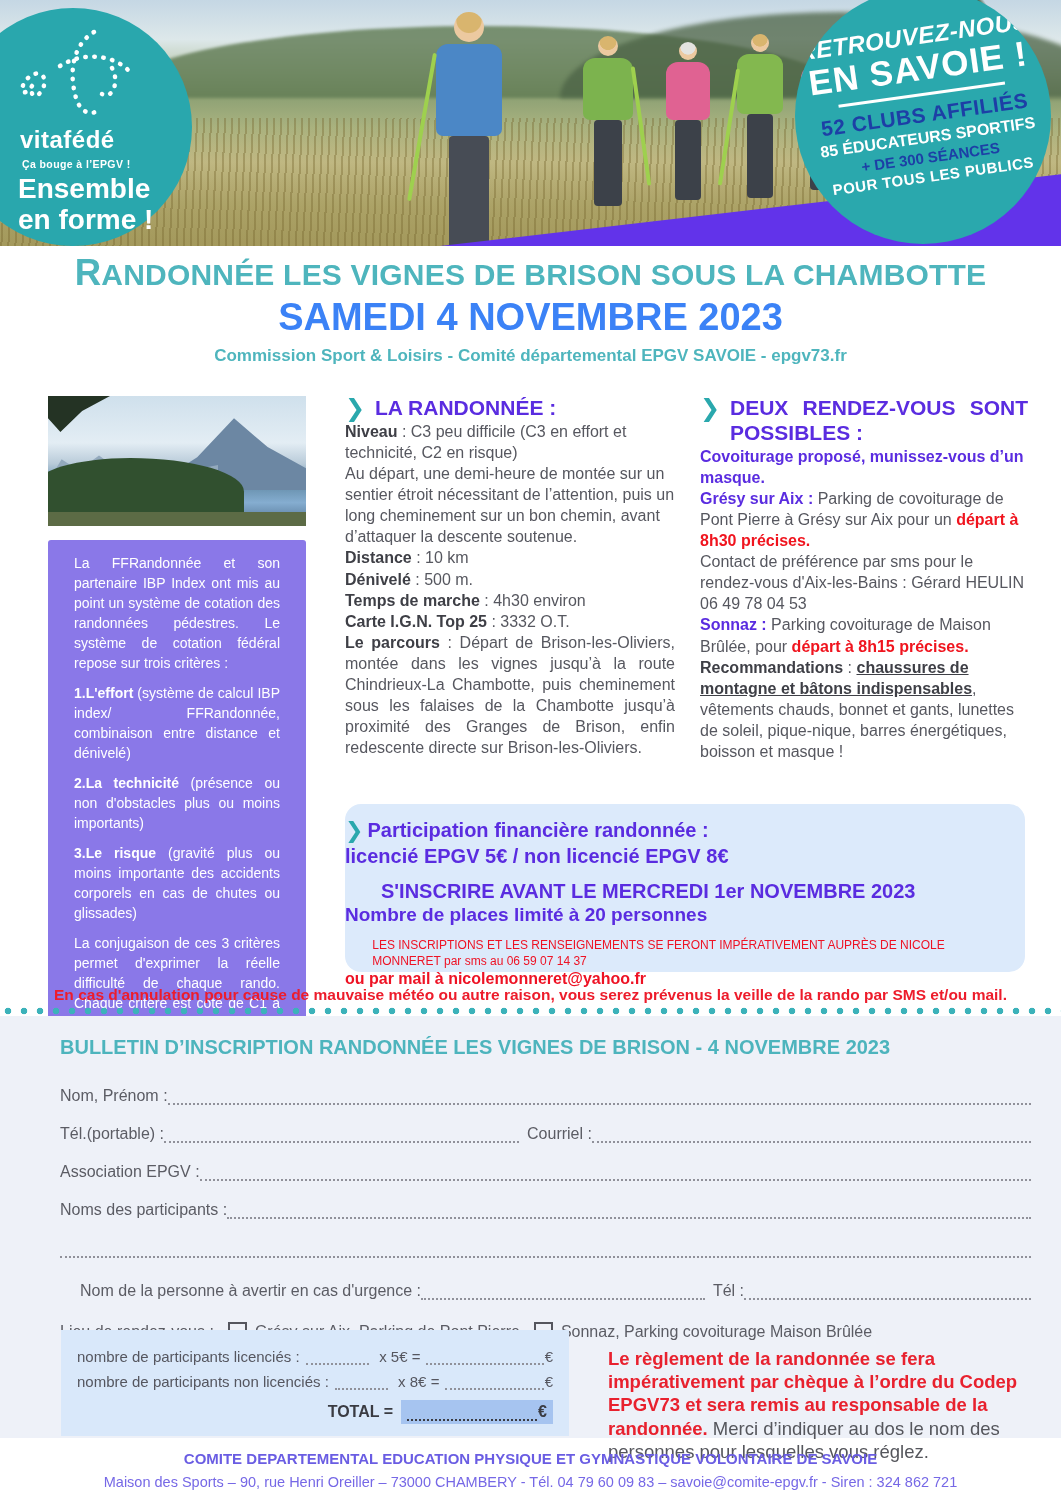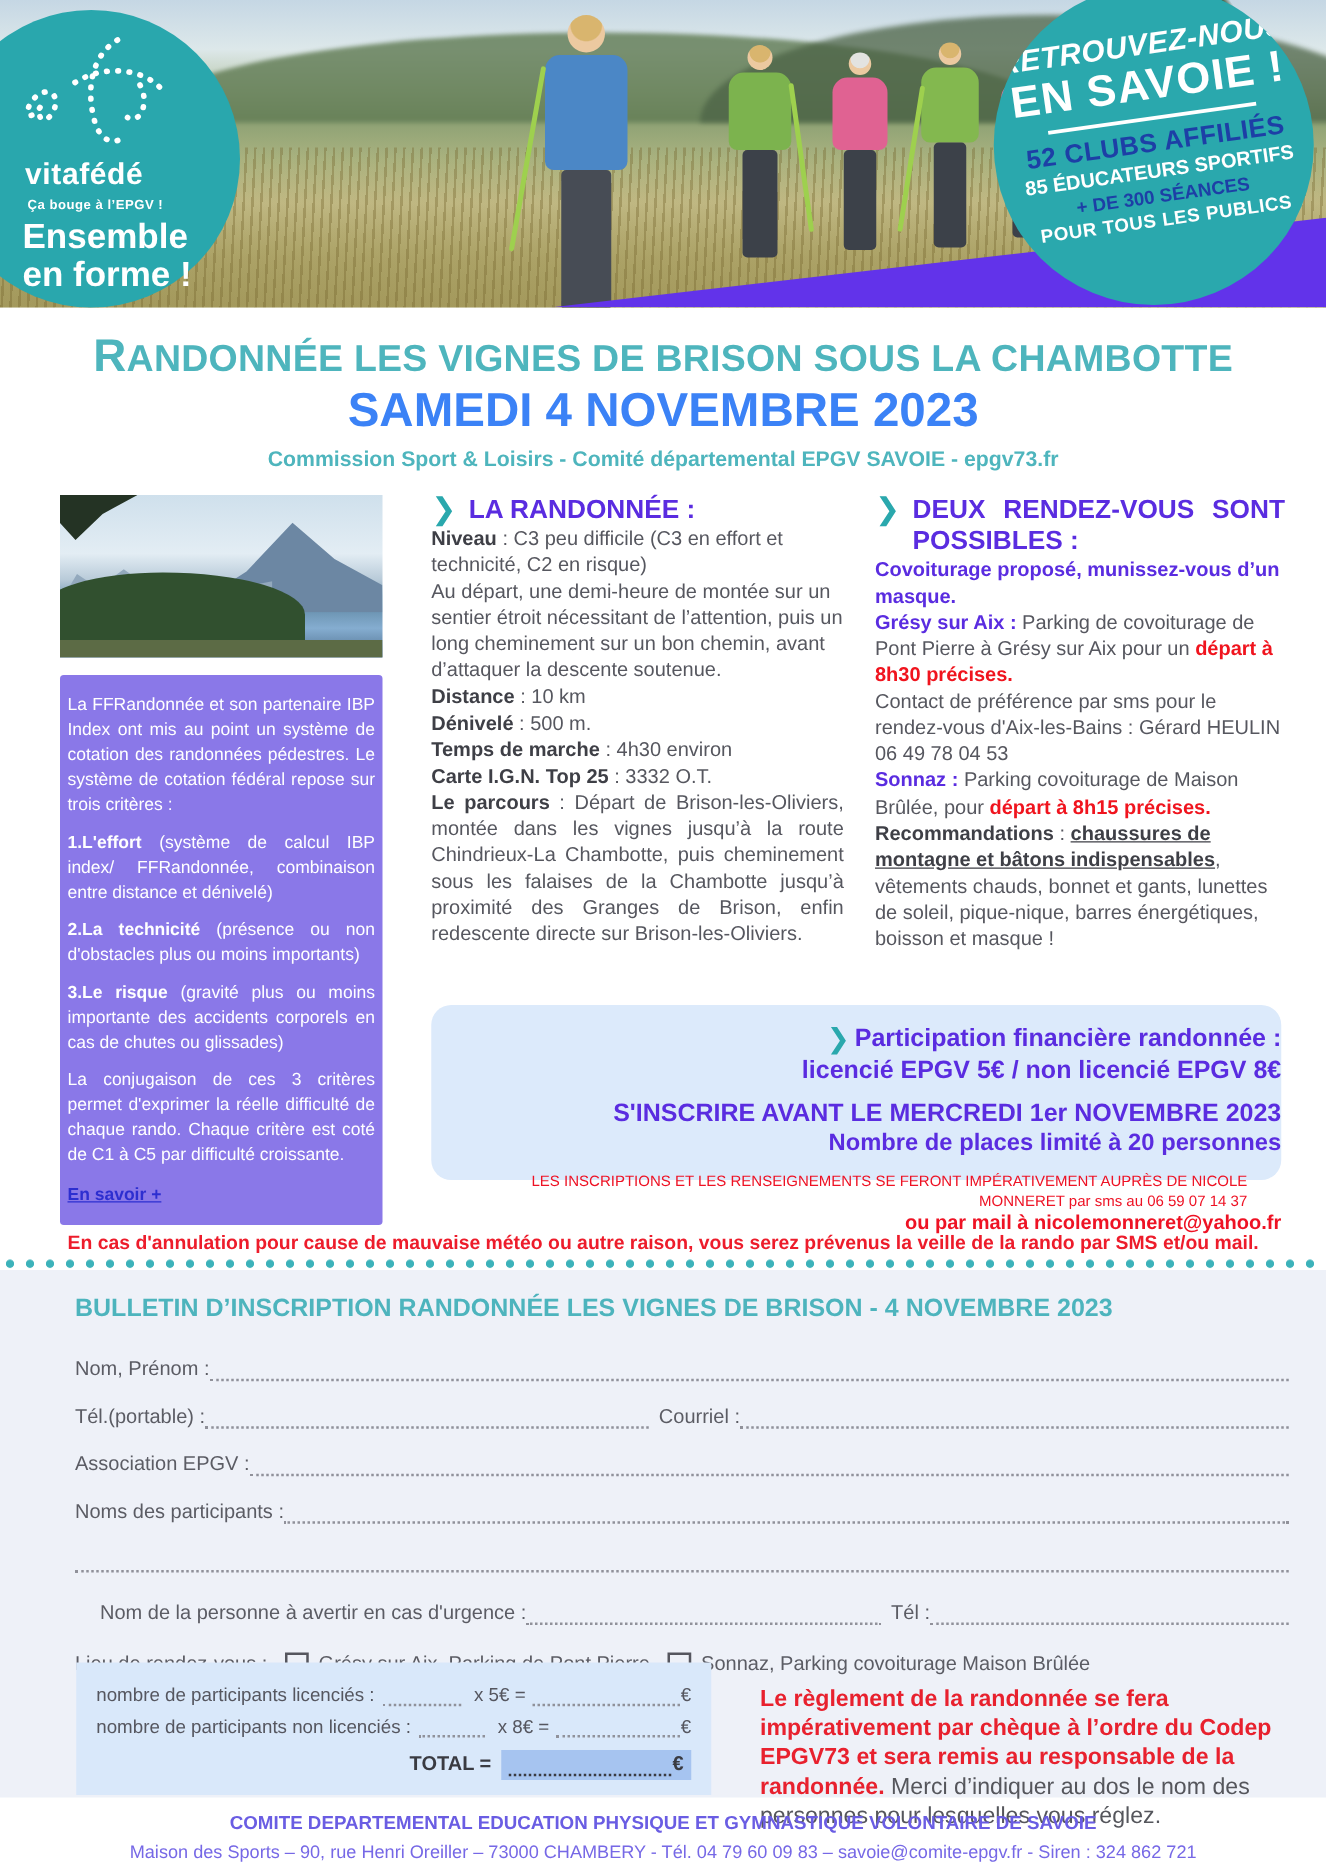--- a/index.html
+++ b/index.html
@@ -43,21 +43,21 @@
   #badge-inner{position:absolute;left:0;top:34px;width:100%;transform:rotate(-8deg);text-align:center;}
   .badge-l1{color:#fff;font-style:italic;font-weight:800;font-size:24px;letter-spacing:.5px;}
   .badge-l2{color:#fff;font-weight:900;font-size:35px;letter-spacing:1px;margin-top:-2px;}
   .badge-rule{width:168px;height:3px;background:#fff;margin:5px auto 7px;}
   .badge-l3{color:#1d3fa6;font-weight:800;font-size:21px;letter-spacing:.5px;}
   .badge-l4{color:#fff;font-weight:800;font-size:16px;margin-top:2px;}
   .badge-l5{color:#1d3fa6;font-weight:800;font-size:15px;margin-top:2px;}
   .badge-l6{color:#fff;font-weight:800;font-size:15px;margin-top:2px;letter-spacing:.5px;}
 
   
-  #title-block{position:absolute;left:0;top:252px;width:1061px;text-align:center;margin-top:12px;}
+  #title-block{position:absolute;left:0;top:252px;width:1061px;text-align:center;}
   .title-l1{color:#4eb5bd;font-weight:800;font-size:30px;letter-spacing:.2px;margin:0;}
   .title-l1::first-letter{font-size:1.22em;}
   .title-l2{color:#3b82f6;font-weight:800;font-size:38px;margin:2px 0 0;}
   .title-sub{color:#4eb5bd;font-weight:700;font-size:17px;margin:7px 0 0;}
 
   
   #col-left{position:absolute;left:48px;top:396px;width:258px;}
   #col-mid{position:absolute;left:345px;top:396px;width:330px;}
   #col-right{position:absolute;left:700px;top:396px;width:328px;}
 
@@ -79,30 +79,30 @@
   .mtn1{position:absolute;left:0;top:48px;width:170px;height:38px;background:#93a9bd;
     clip-path:polygon(0 100%,8% 40%,18% 70%,30% 30%,44% 75%,58% 45%,72% 80%,100% 55%,100% 100%);}
   .mtn2{position:absolute;right:0;top:16px;width:160px;height:78px;background:#6c87a3;
     clip-path:polygon(0 100%,32% 58%,55% 8%,76% 45%,100% 72%,100% 100%);}
   .shore{position:absolute;left:66px;top:92px;width:120px;height:7px;background:rgba(255,255,255,.75);border-radius:50%;filter:blur(1px);}
   .fg-hill{position:absolute;left:-14px;bottom:6px;width:210px;height:62px;background:#31502f;border-radius:55% 65% 0 0;}
   .fg-grass{position:absolute;left:0;bottom:0;width:100%;height:14px;background:#5c6b45;}
   .branch{position:absolute;left:0;top:0;width:62px;height:36px;background:#243324;clip-path:polygon(0 0,100% 0,55% 42%,20% 100%,0 62%);}
 
   
-  #cotation-box{margin-top:14px;background:#8a78e8;color:#fff;padding:13px 6px 15px;border-radius:3px;font-size:14px;line-height:1.43;}
+  #cotation-box{margin-top:14px;background:#8a78e8;color:#fff;padding:13px 26px 15px;border-radius:3px;font-size:14px;line-height:1.43;}
   #cotation-box p{margin:0 0 10px;text-align:justify;}
   #cotation-box b{font-weight:800;}
   .savoir-link{display:inline-block;margin-top:2px;color:#2d2ed0;font-weight:800;font-size:14px;text-decoration:underline;cursor:pointer;}
 
   
   .kvtight{margin:0;}
 
   
-  #participation{position:absolute;left:345px;top:804px;width:680px;height:140px;background:#dceafb;border-radius:16px;text-align:right;box-sizing:border-box;padding-top:14px;}
+  #participation{position:absolute;left:345px;top:804px;width:680px;height:168px;background:#dceafb;border-radius:16px;text-align:left;box-sizing:border-box;padding-top:14px;}
   .part-h{color:#5a2ce0;font-weight:800;font-size:20px;}
   .part-h .chev{font-size:22px;margin-right:4px;vertical-align:-1px;}
   .part-prices{color:#5a2ce0;font-weight:800;font-size:20px;margin-top:1px;}
   .part-deadline{color:#5a2ce0;font-weight:800;font-size:20px;margin-top:12px;padding-left:36px;}
   .part-places{color:#5a2ce0;font-weight:800;font-size:19px;margin-top:1px;}
   .part-contact1{color:#ee1224;font-weight:400;font-size:12px;margin:12px auto 0;width:92%;line-height:1.3;}
   .part-contact2{color:#ee1224;font-weight:800;font-size:16px;margin-top:1px;}
 
   
   #cancel-notice{position:absolute;left:0;top:986px;width:1061px;text-align:center;color:#ed1c2b;font-weight:800;font-size:15.5px;}

